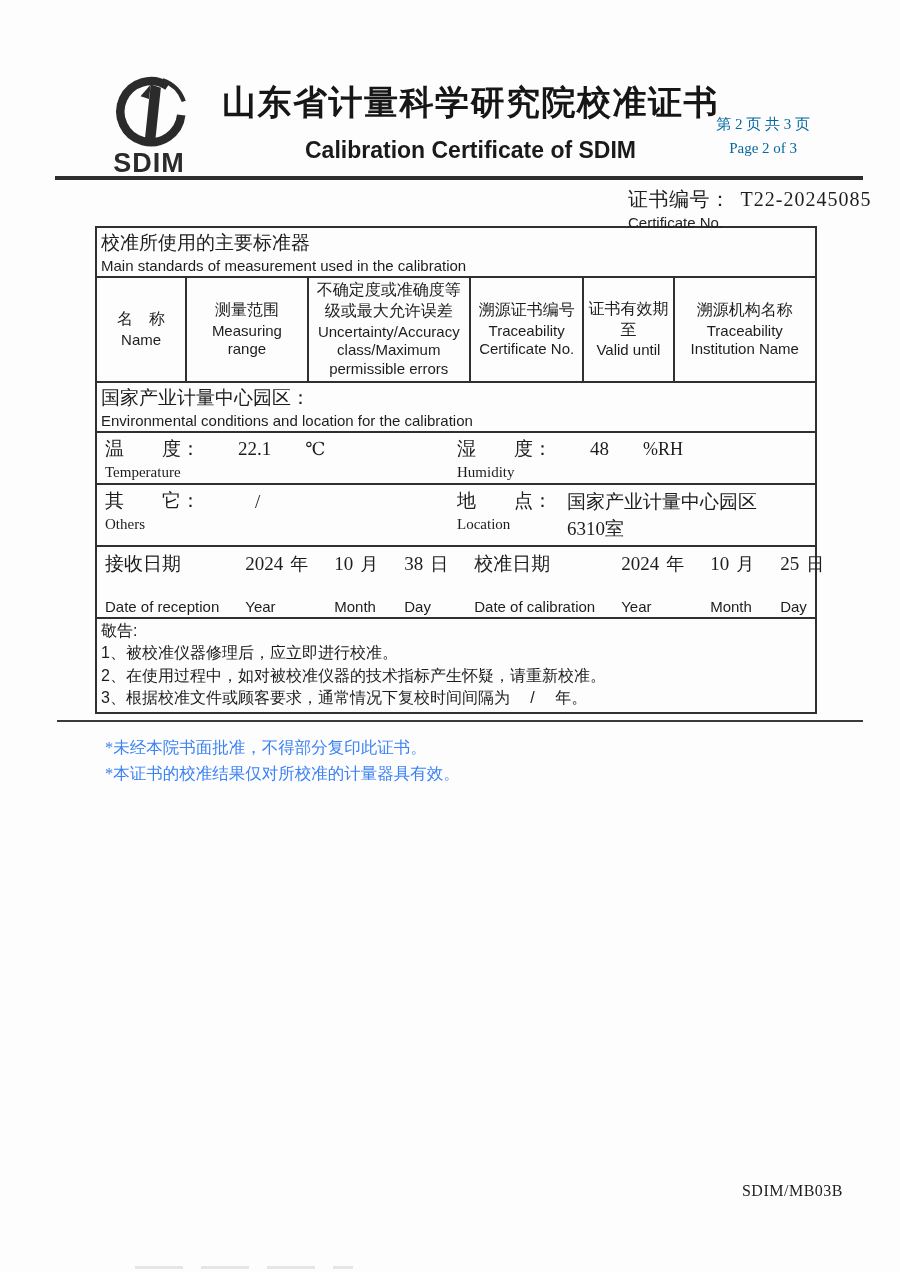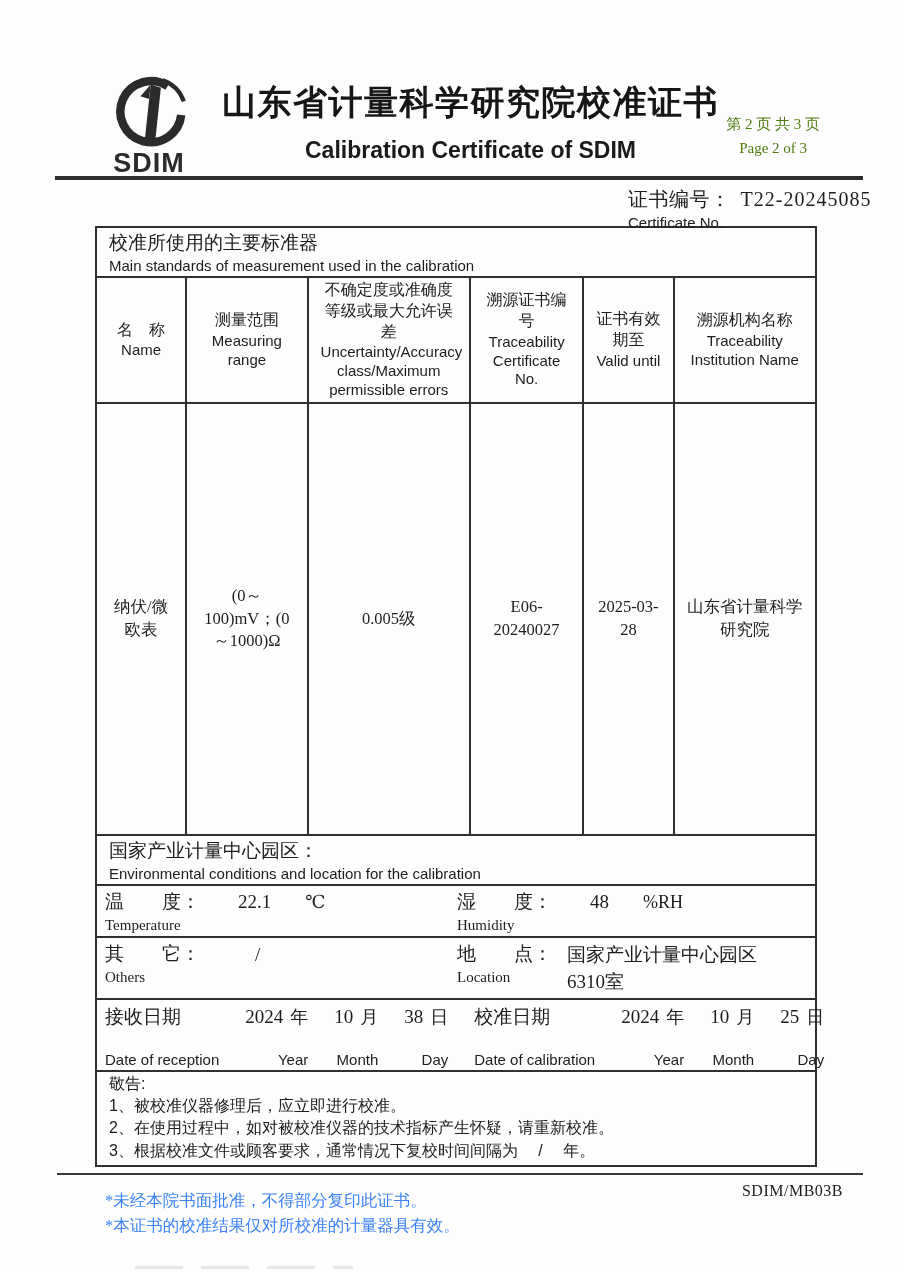--- a/index.html
+++ b/index.html
@@ -20,43 +20,43 @@
     font-family: "Liberation Sans", "DejaVu Sans", sans-serif;
     font-weight: 700; font-size: 27px; letter-spacing: 1px; color: #2b2b2b;
     margin-top: -6px;
   }
   .titles { position: absolute; left: 218px; top: 80px; width: 505px; text-align: center; }
   .title-zh { font-size: 34px; font-weight: 700; letter-spacing: 1.5px; color: #161616; }
   .title-en {
     font-family: "Liberation Sans", "DejaVu Sans", sans-serif;
     font-size: 23px; font-weight: 700; margin-top: 11px; color: #1a1a1a;
   }
-  .pageinfo { position: absolute; right: 80px; top: 112px; text-align: center;
-    font-size: 15px; line-height: 1.6; color: #4d7c0f; }
+  .pageinfo { position: absolute; right: 90px; top: 112px; text-align: center;
+    font-size: 15px; line-height: 1.6; color: #0369a1; }
   .header-rule {
     margin-left: 55px; width: 808px; height: 4px;
     border-top: 2px solid #2e2e2e; border-bottom: 2px solid #2e2e2e;
   }
 
   
   .certno { position: relative; height: 46px; margin-left: 48px; }
   .certno-inner { position: absolute; left: 580px; top: 6px; }
   .certno-line1 { font-size: 20px; letter-spacing: 0.5px; }
   .certno-value { margin-left: 10px; letter-spacing: 1px; }
   .certno-line2 { font-family: "Liberation Sans", "DejaVu Sans", sans-serif;
     font-size: 15px; margin-top: 1px; color: #222; }
 
   
   table.main {
     margin-left: 95px; width: 722px;
     border-collapse: collapse; table-layout: fixed;
   }
   table.main td {
     border: 2px solid #303030; vertical-align: middle;
-    padding: 2px 12px; color: #1d1d1d;
+    padding: 2px 4px; color: #1d1d1d;
   }
   td.sect { padding: 3px 8px; vertical-align: middle; }
   .sect-zh { font-family: "Liberation Sans", "DejaVu Sans", sans-serif; font-size: 19px; }
   .sect-en { font-family: "Liberation Sans", "DejaVu Sans", sans-serif; font-size: 15px; margin-top: 1px; }
   td.colhead { text-align: center; }
   .colhead-zh { font-family: "Liberation Sans", "DejaVu Sans", sans-serif; font-size: 16px; line-height: 1.3; }
   .colhead-en { font-family: "Liberation Sans", "DejaVu Sans", sans-serif; font-size: 15px; line-height: 1.25; margin-top: 1px; }
   td.dval { vertical-align: top; text-align: center; font-size: 16.5px; line-height: 1.35; padding-top: 7px; }
 
   
@@ -73,21 +73,21 @@
 
   
   .dates-line { display: flex; padding: 4px 0 2px 8px; }
   .date-block { display: grid; grid-template-columns: max-content max-content max-content max-content;
     column-gap: 26px; align-items: baseline; }
   .date-block.first { margin-right: 26px; }
   .d-zh { font-family: "Liberation Sans", "DejaVu Sans", sans-serif; font-size: 19px; }
   .d-num { font-size: 19px; }
   .d-unit { font-family: "Liberation Sans", "DejaVu Sans", sans-serif; font-size: 18px; margin-left: 7px; }
   .d-en { font-family: "Liberation Sans", "DejaVu Sans", sans-serif; font-size: 15px; margin-top: 2px; }
-  .d-en.c { text-align: right; margin-top: 21px; }
+  .d-en.c { text-align: left; margin-top: 21px; }
 
   
   td.notes-cell { padding: 5px 10px; vertical-align: top; }
   .notes-title { font-family: "Liberation Sans", "DejaVu Sans", sans-serif; font-size: 16px; }
   .notes-item { font-family: "Liberation Sans", "DejaVu Sans", sans-serif; font-size: 16px; line-height: 1.42; }
 
   
   .footer-rule { margin: 6px 0 0 57px; width: 806px; border-top: 2.5px solid #3a3a3a; }
   .footer-notes { margin: 13px 0 0 105px; font-size: 16.5px; line-height: 1.55; color: #3b82f6; }
   .form-code { position: absolute; right: 57px; top: 1182px; font-size: 16px; letter-spacing: 0.5px; }
@@ -168,28 +168,20 @@
       <td class="colhead">
         <div class="colhead-zh">证书有效期至</div>
         <div class="colhead-en">Valid until</div>
       </td>
       <td class="colhead">
         <div class="colhead-zh">溯源机构名称</div>
         <div class="colhead-en">Traceability Institution Name</div>
       </td>
     </tr>
 
-    <tr style="height:432px">
-      <td class="dval">纳伏/微欧表</td>
-      <td class="dval">(0～100)mV；(0～1000)Ω</td>
-      <td class="dval">0.005级</td>
-      <td class="dval">E06-20240027</td>
-      <td class="dval">2025-03-28</td>
-      <td class="dval">山东省计量科学研究院</td>
-    </tr>
 
     <tr style="height:48px">
       <td class="sect" colspan="6">
         <div class="sect-zh">国家产业计量中心园区：</div>
         <div class="sect-en">Environmental conditions and location for the calibration</div>
       </td>
     </tr>
 
     <tr style="height:47px">
       <td colspan="6" style="padding:0">

